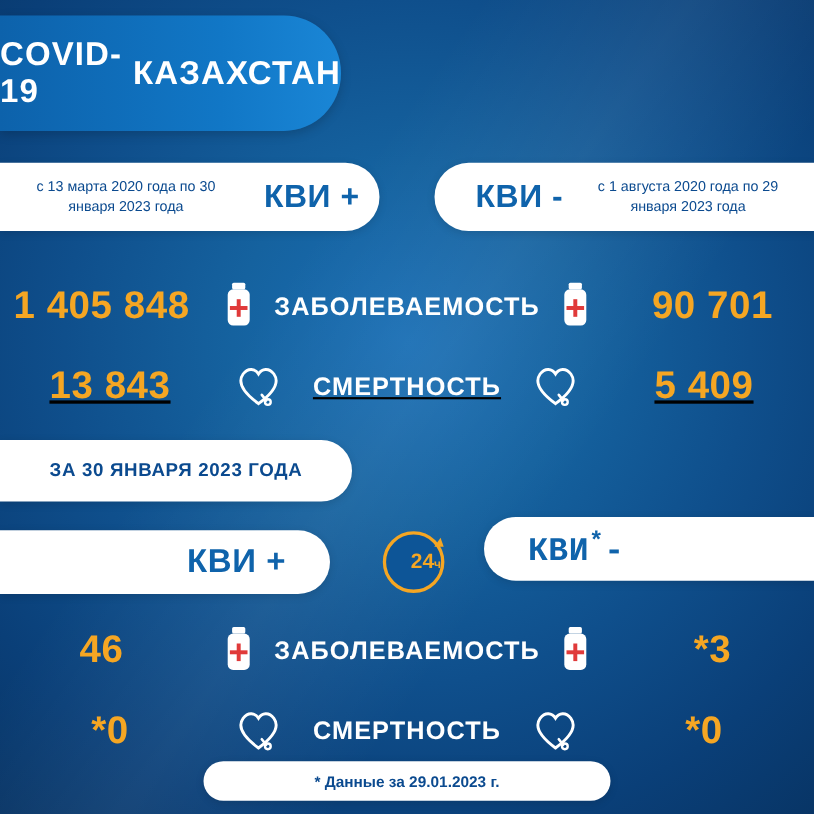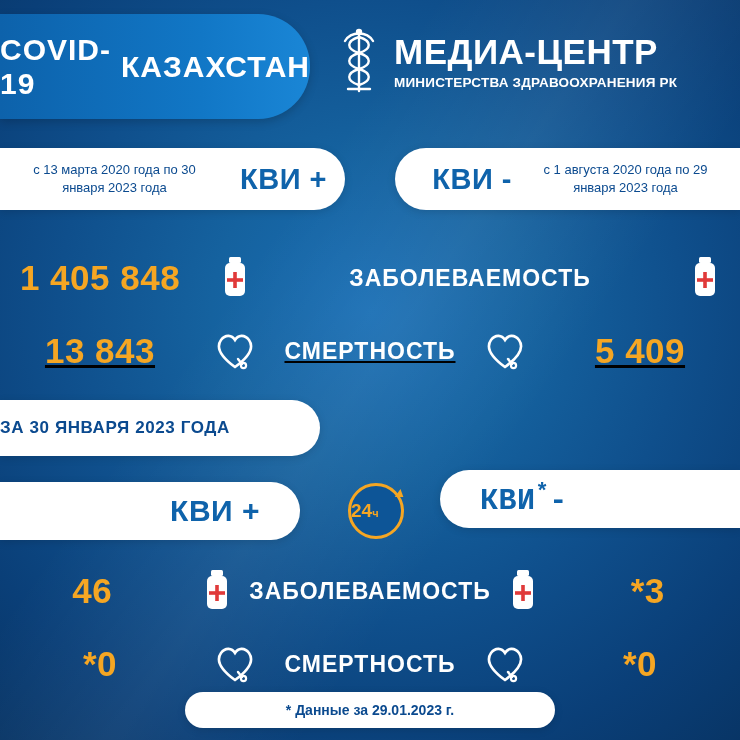--- a/index.html
+++ b/index.html
@@ -195,20 +195,21 @@
     position: absolute;
     left: 0;
     top: 400px;
     width: 320px;
     height: 56px;
     background: #ffffff;
     border-top-right-radius: 28px;
     border-bottom-right-radius: 28px;
     display: flex;
     align-items: center;
+    justify-content: center;
     box-shadow: 0 2px 8px rgba(0,0,0,0.13);
   }
   .date-bar span {
     color: #0b4a8f;
     font-size: 17px;
     font-weight: bold;
     letter-spacing: 0.6px;
   }
 
   
@@ -251,21 +252,21 @@
     position: absolute;
     left: 348px;
     top: 483px;
     width: 56px;
     height: 56px;
     border-radius: 50%;
     background: #0d5597;
     border: 3px solid #f5a623;
     display: flex;
     align-items: center;
-    justify-content: flex-start;
+    justify-content: flex-end;
     box-sizing: border-box;
   }
   .badge24 .txt {
     color: #f5a623;
     font-size: 19px;
     font-weight: bold;
     letter-spacing: 0;
   }
   .badge24 .txt small { font-size: 11px; }
   .badge24 .arrow {
@@ -302,36 +303,20 @@
 </head>
 <body>
 
 <div class="poster">
 
   <div class="header-band">
     <div class="l1">COVID-19</div>
     <div class="l2">КАЗАХСТАН</div>
   </div>
 
-  <div class="logo-block">
-    <svg class="logo-mark" viewBox="0 0 54 70">
-      <g stroke="#ffffff" stroke-width="2.4" fill="none" stroke-linecap="round">
-        <line x1="27" y1="8" x2="27" y2="64"></line>
-        <path d="M27 10 C14 14, 14 22, 27 26 C40 30, 40 38, 27 42 C14 46, 14 54, 27 58"></path>
-        <path d="M27 10 C40 14, 40 22, 27 26 C14 30, 14 38, 27 42 C40 46, 40 54, 27 58"></path>
-        <path d="M13 14 C19 4, 35 4, 41 14"></path>
-        <line x1="16" y1="62" x2="38" y2="62"></line>
-      </g>
-      <circle cx="27" cy="5" r="3.2" fill="#ffffff"></circle>
-    </svg>
-    <div class="logo-text">
-      <div class="logo-title">МЕДИА-ЦЕНТР</div>
-      <div class="logo-sub">МИНИСТЕРСТВА ЗДРАВООХРАНЕНИЯ РК</div>
-    </div>
-  </div>
 
   <div class="pill pill-left">
     <div class="period">с 13 марта 2020 года по 30 января 2023 года</div>
     <div class="kvi-label">КВИ +</div>
   </div>
 
   <div class="pill pill-right">
     <div class="kvi-label">КВИ -</div>
     <div class="period">с 1 августа 2020 года по 29 января 2023 года</div>
   </div>
@@ -348,20 +333,21 @@
     </div>
     <div class="stat-name">ЗАБОЛЕВАЕМОСТЬ</div>
     <div class="stat-ico">
       <svg width="30" height="44" viewBox="0 0 30 44">
         <rect x="9" y="1" width="12" height="6" rx="1.5" fill="#ffffff"></rect>
         <rect x="5" y="7" width="20" height="33" rx="5" fill="#ffffff"></rect>
         <rect x="13.2" y="16" width="3.6" height="16" fill="#e03a3a"></rect>
         <rect x="7" y="22.2" width="16" height="3.6" fill="#e03a3a"></rect>
       </svg>
     </div>
+    <div class="stat-num right">90 701</div>
   </div>
 
   <div class="stat-row" style="top:323px;text-decoration:underline;">
     <div class="stat-num left">13 843</div>
     <div class="stat-ico">
       <svg width="42" height="40" viewBox="0 0 42 40">
         <path d="M21 36 C6 25, 2 16, 7 9 C11.5 3, 18 4, 21 9 C24 4, 30.5 3, 35 9 C40 16, 36 25, 21 36 Z" fill="none" stroke="#ffffff" stroke-width="2.6"></path>
         <path d="M24 28 L28 33" stroke="#ffffff" stroke-width="2.4" stroke-linecap="round"></path>
         <circle cx="29.5" cy="34.5" r="2.6" fill="none" stroke="#ffffff" stroke-width="2.2"></circle>
       </svg>

